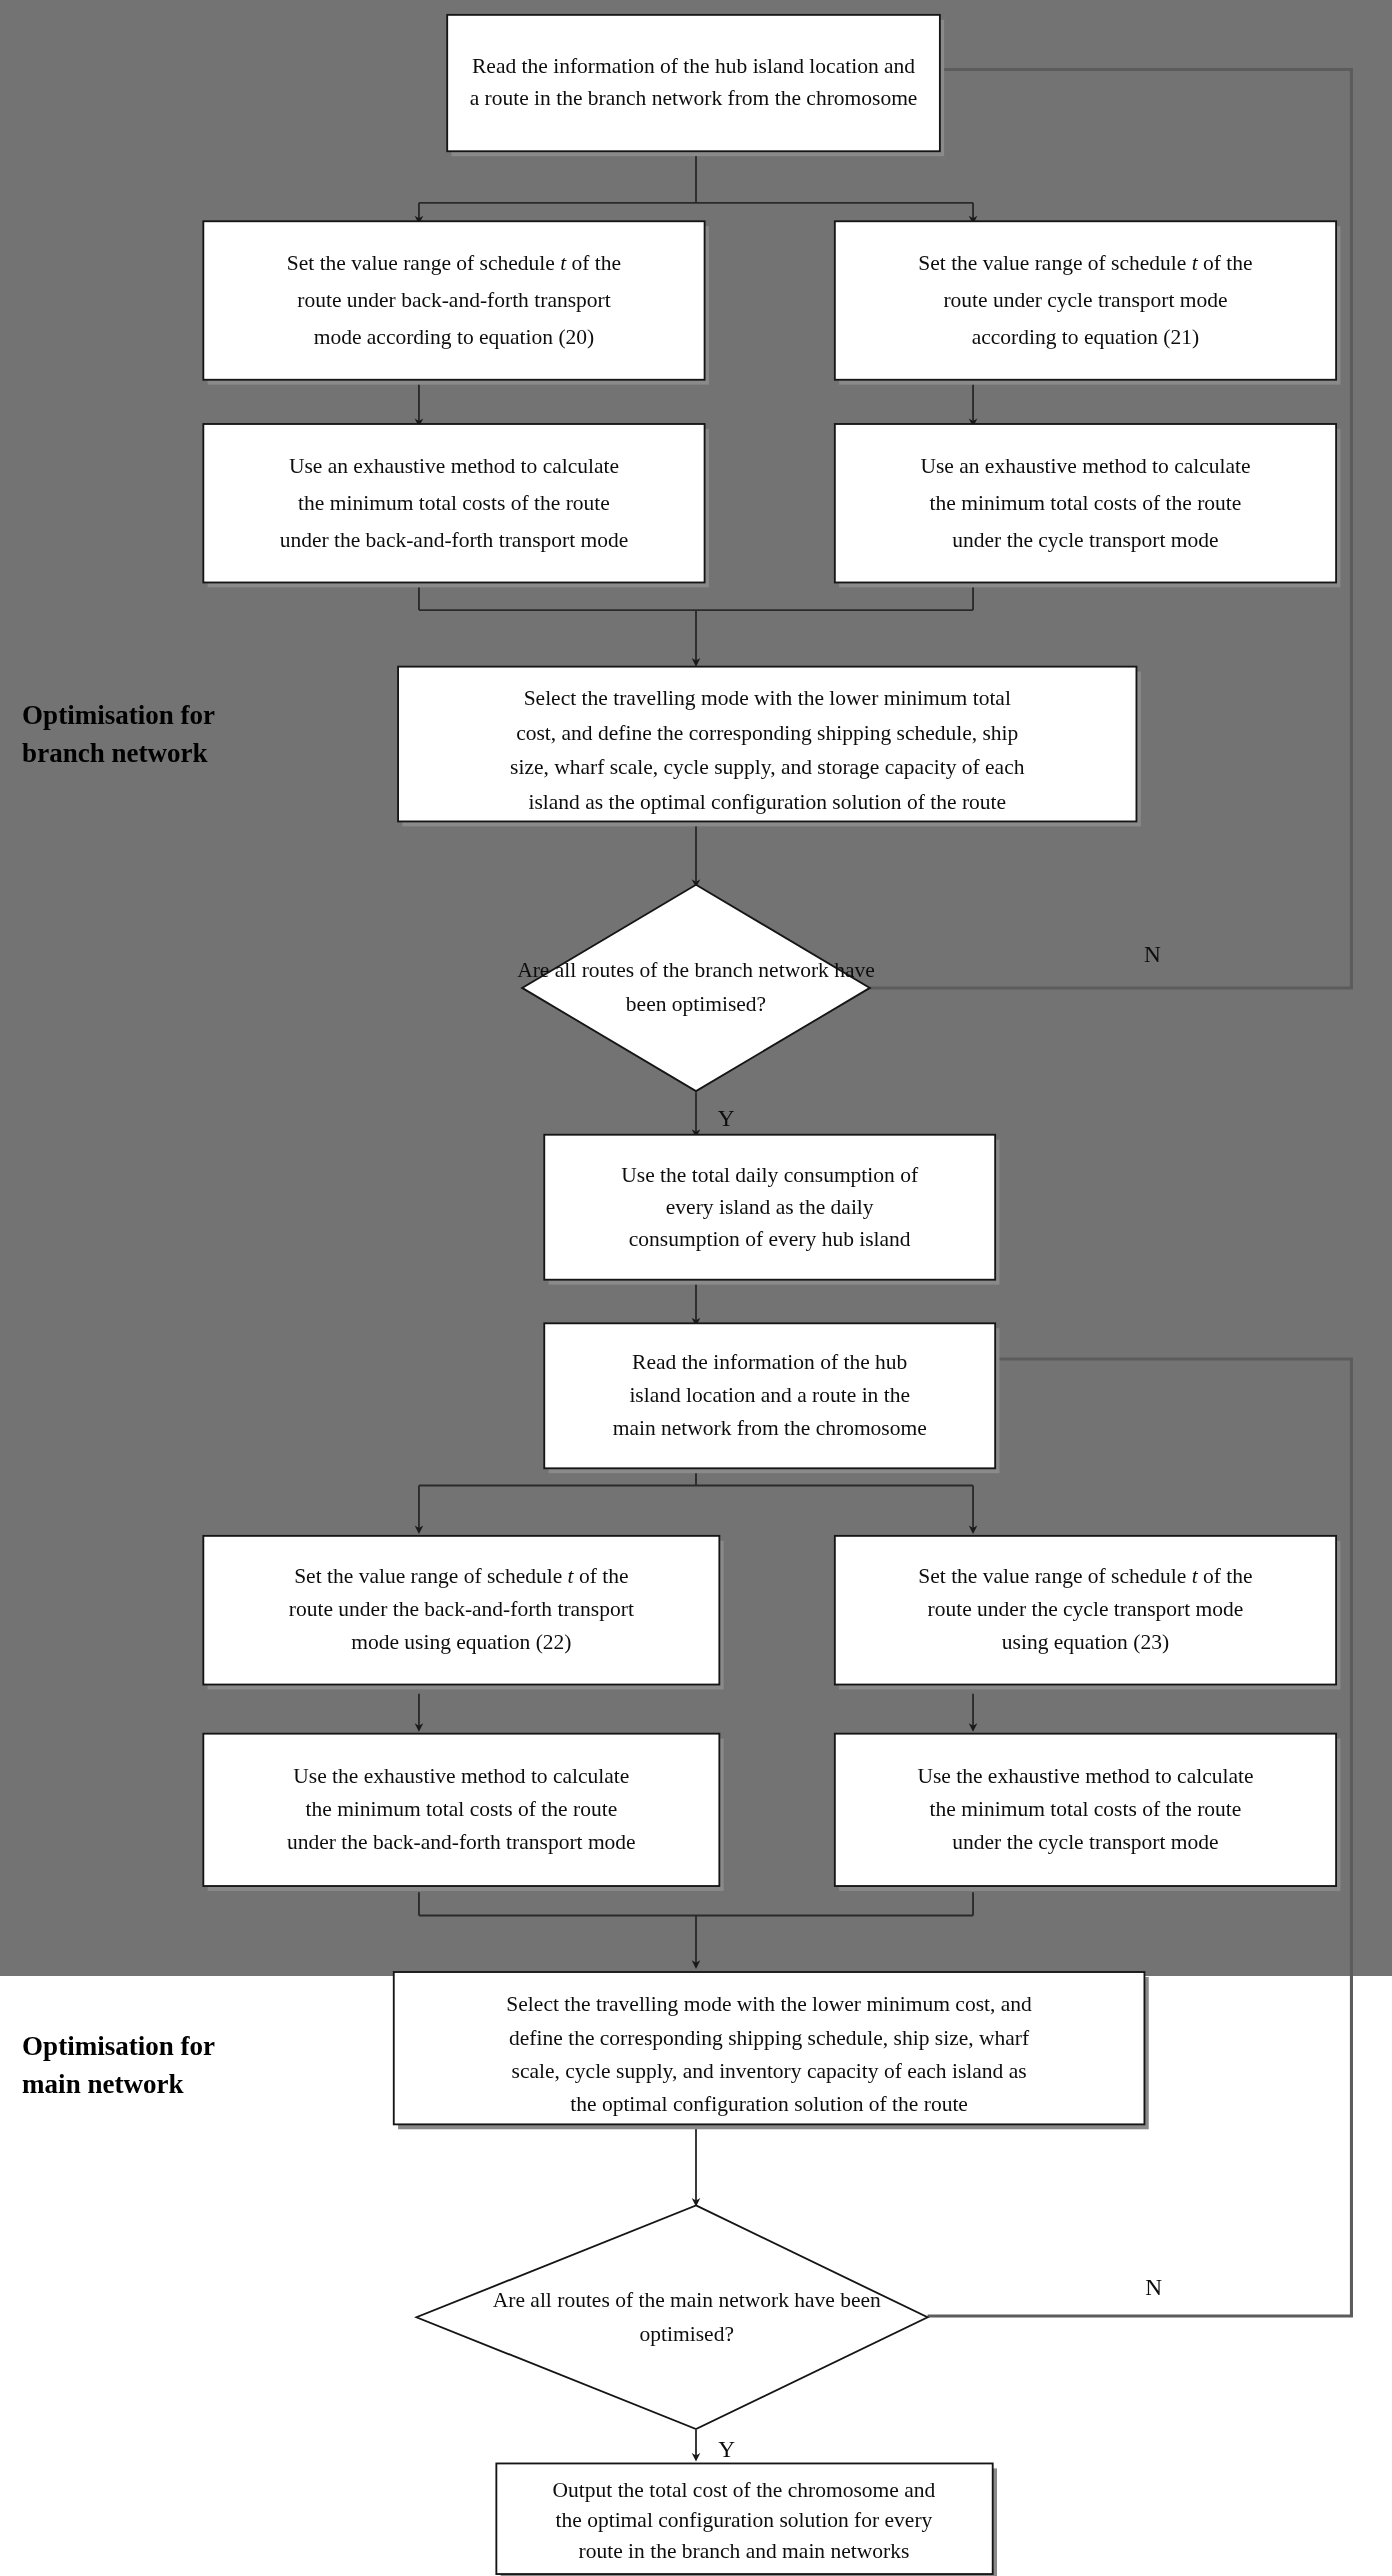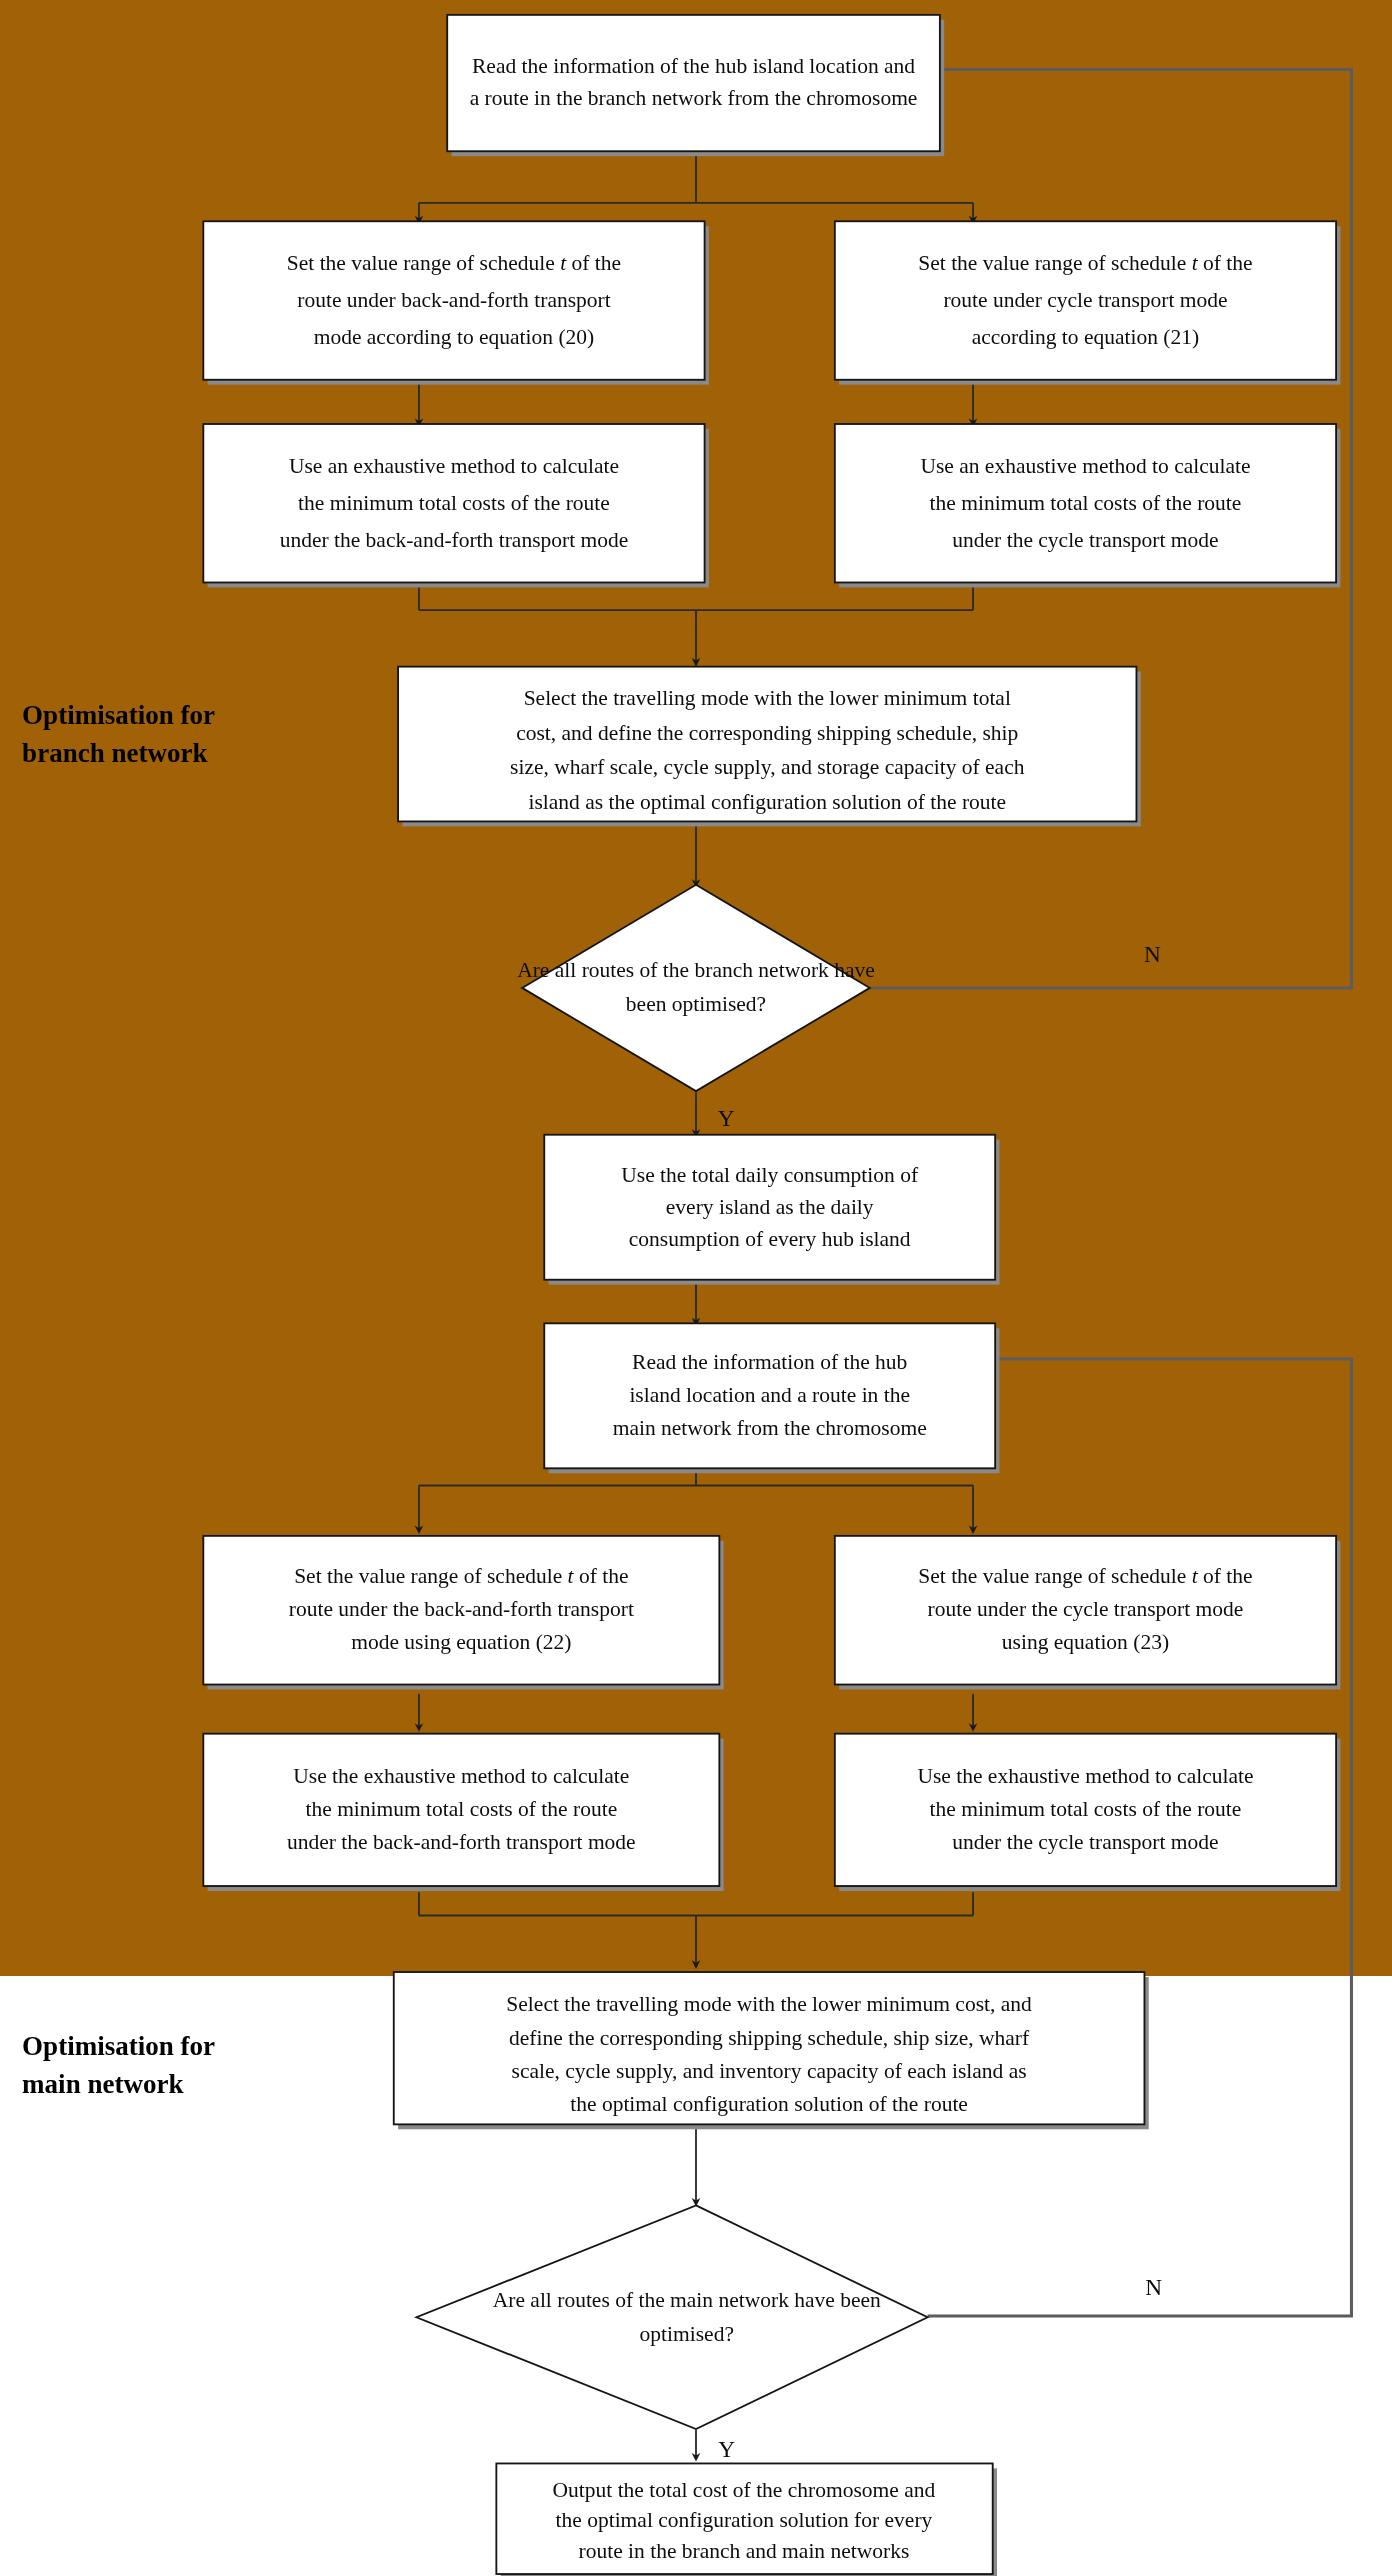--- a/index.html
+++ b/index.html
@@ -10,21 +10,21 @@
   body {
     width: 1392px;
     height: 2576px;
     font-family: "Liberation Serif", "DejaVu Serif", serif;
     overflow: hidden;
   }
   #chart-root {
     position: relative;
     width: 1392px;
     height: 1976px;
-    background: #a16207;
+    background: #737373;
   }
   svg.flow {
     position: absolute;
     top: 0;
     left: 0;
     width: 1392px;
     height: 2576px;
   }
   .node-rect {
     fill: #ffffff;

